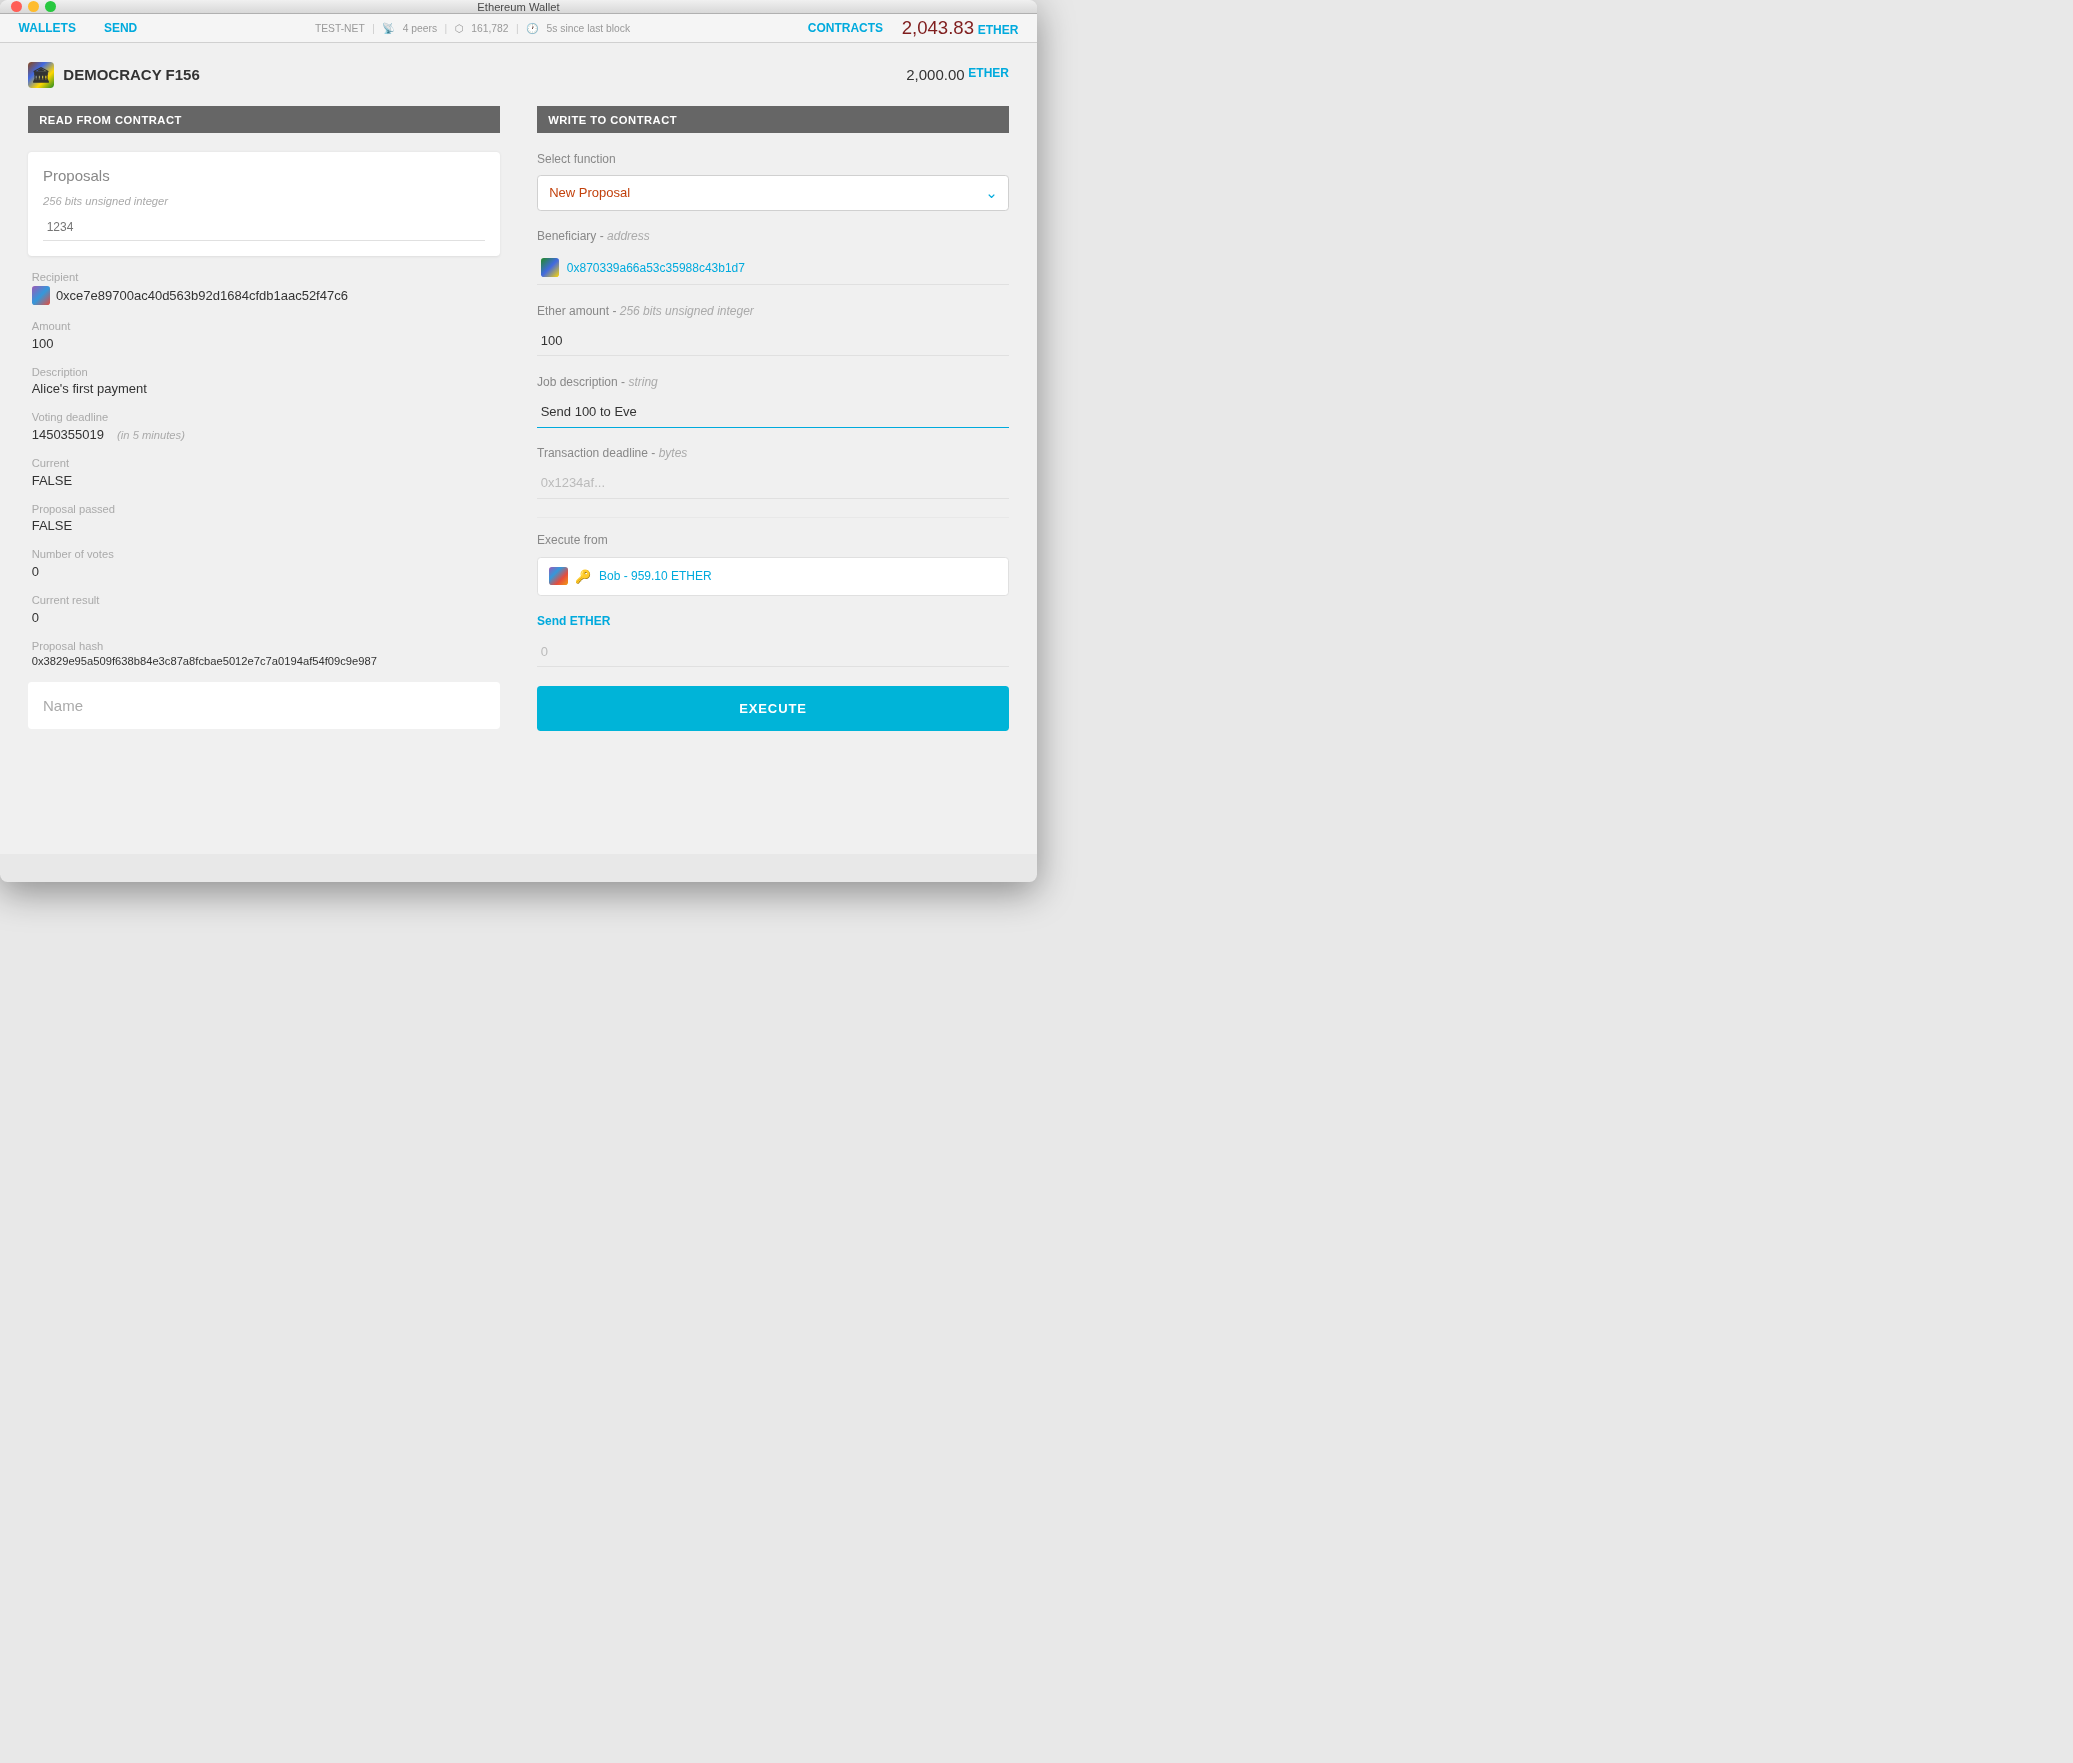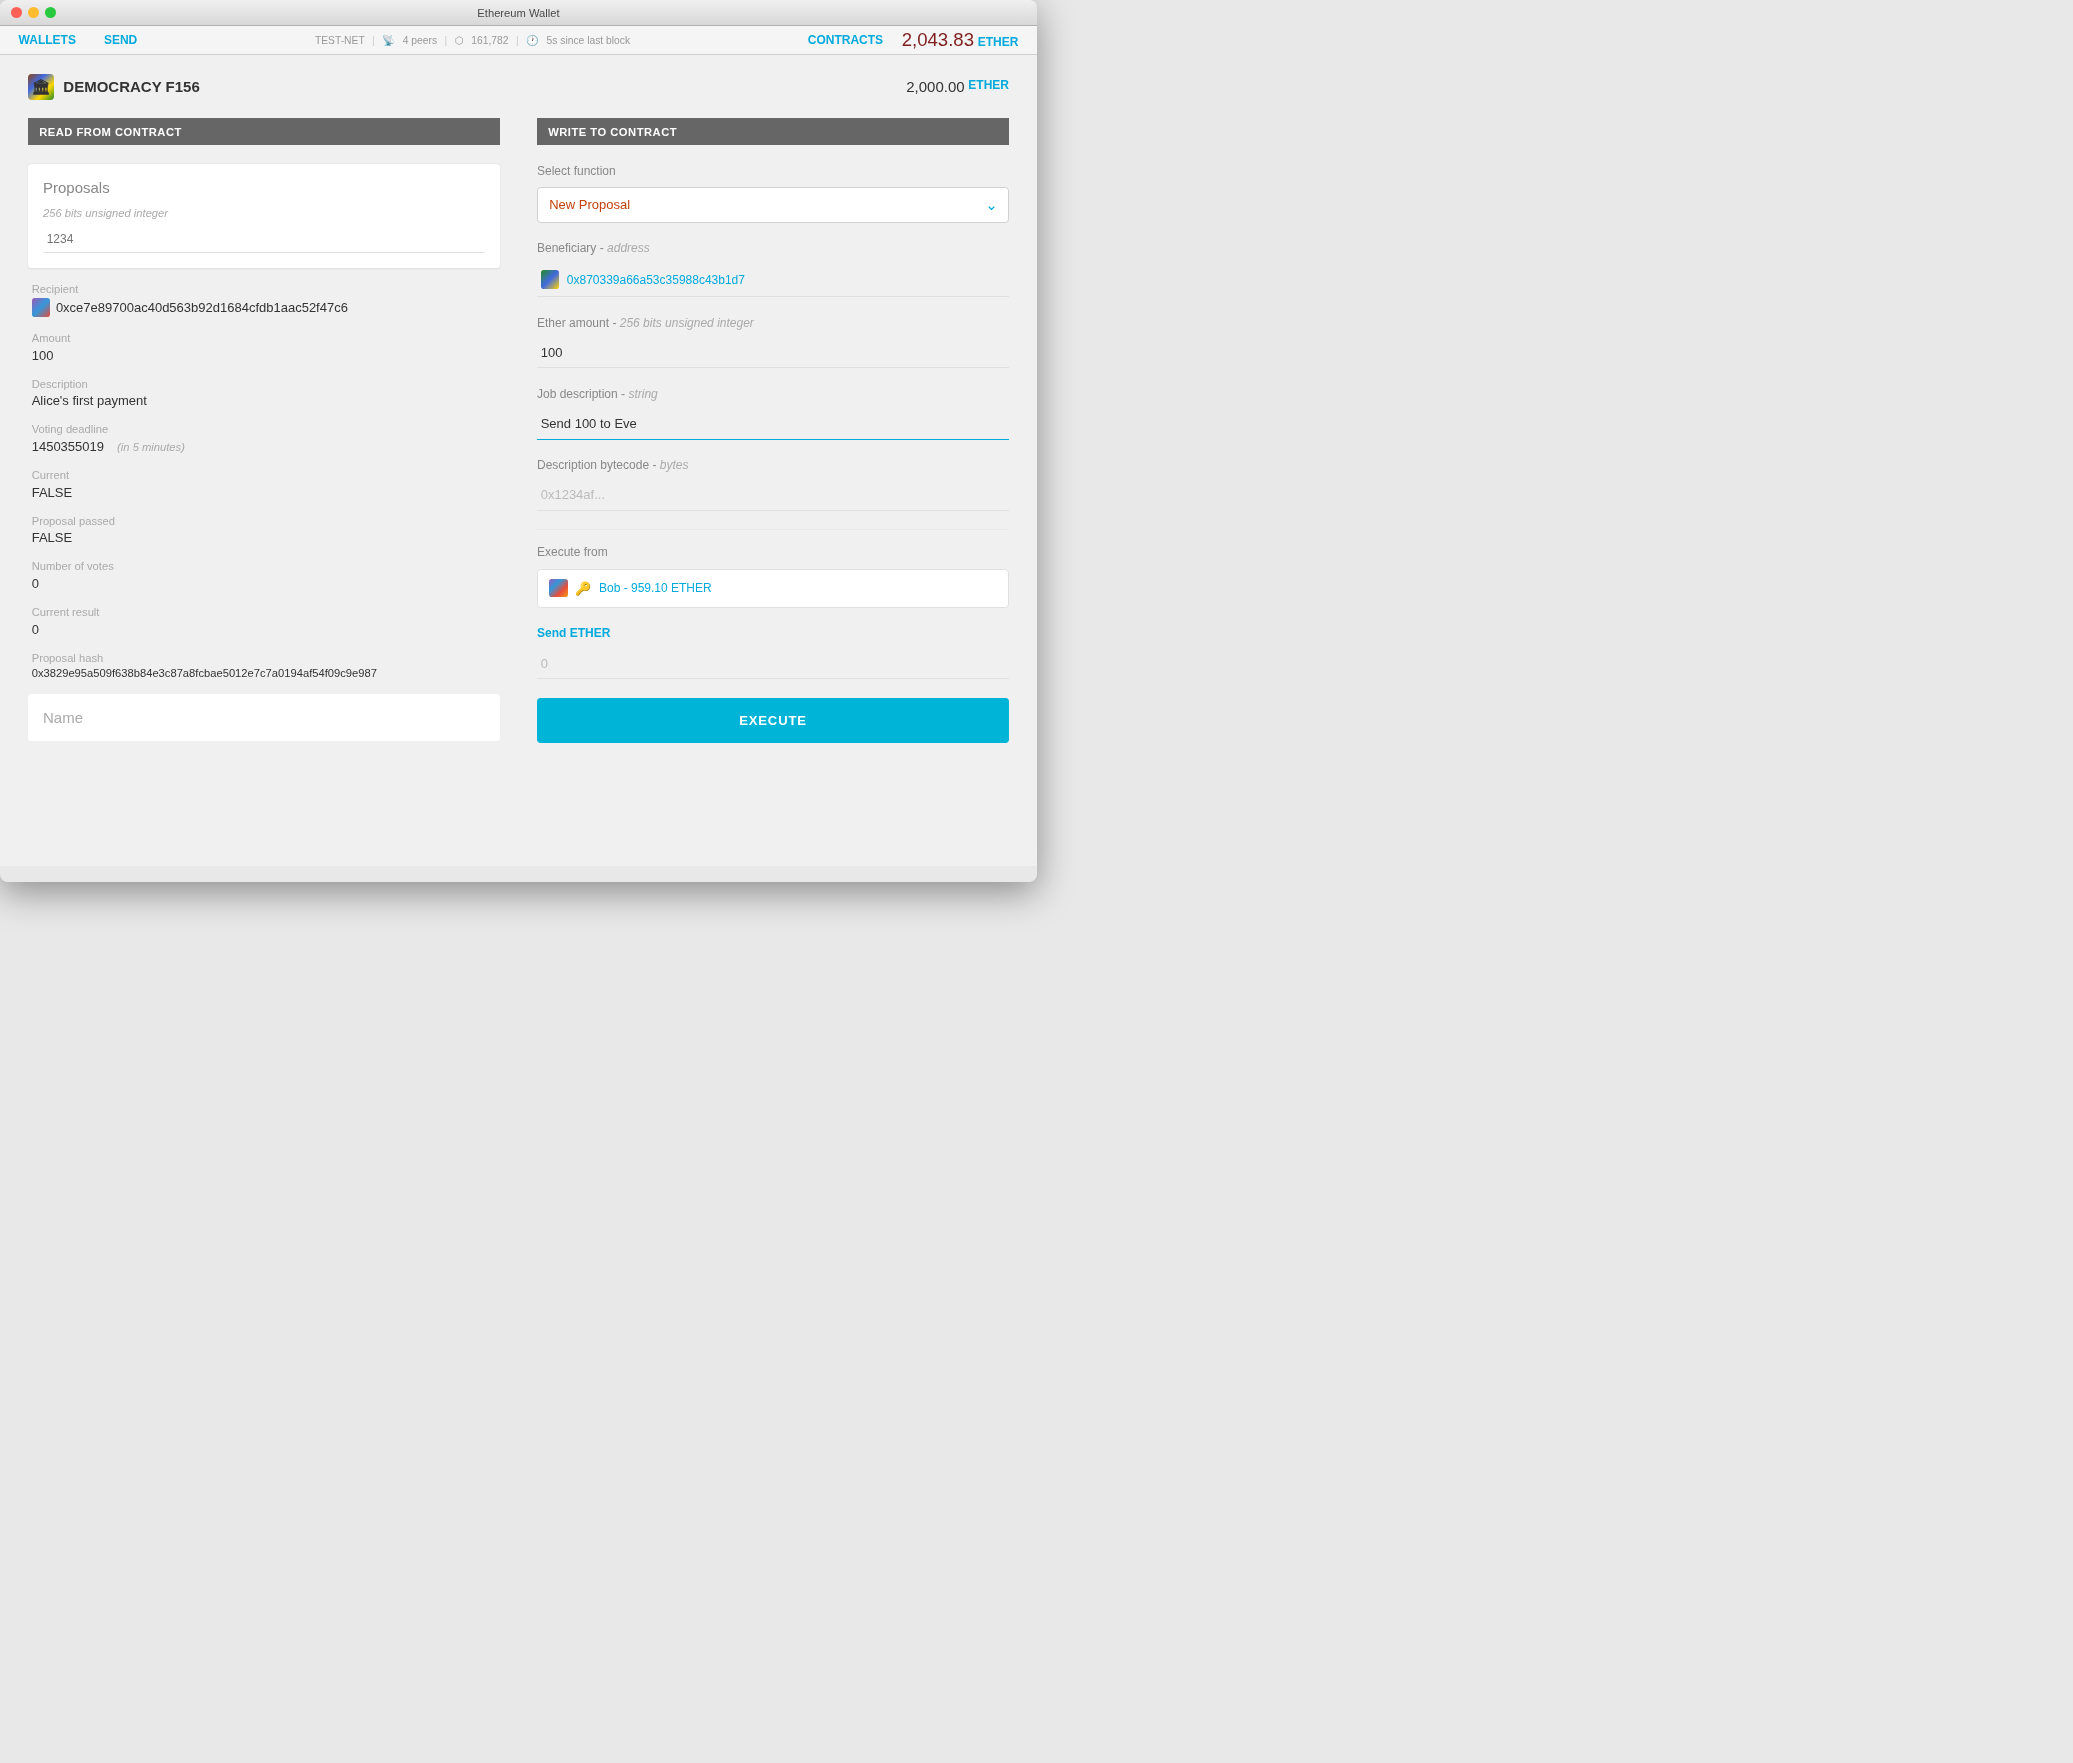--- a/index.html
+++ b/index.html
@@ -7,21 +7,21 @@
       font-family: -apple-system, BlinkMacSystemFont, 'Helvetica Neue', Arial, sans-serif;
       background: #e8e8e8;
       width: 1037px;
       min-height: 882px;
       border-radius: 7.5px;
       overflow: hidden;
       box-shadow: 0 9.3px 37px rgba(0,0,0,0.4);
     }
     .title-bar {
       background: linear-gradient(180deg, #f0f0f0 0%, #d8d8d8 100%);
-      height: 26px;
+      height: 14px;
       display: flex;
       align-items: center;
       justify-content: center;
       position: relative;
       border-radius: 7.5px 7.5px 0 0;
       border-bottom: 0.9px solid #b0b0b0;
     }
     .title-bar-buttons {
       position: absolute;
       left: 11.2px;
@@ -466,21 +466,21 @@
           <span>Job description</span> - <em>string</em>
         </div>
         <div class="field-row field-input-blue">
           <input class="field-input" type="text" style="border-bottom: none;" value="Send 100 to Eve">
         </div>
       </div>
 
       
       <div class="field-group">
         <div class="field-label">
-          <span>Description bytecode</span> - <em>bytes</em>
+          <span>Transaction deadline</span> - <em>bytes</em>
         </div>
         <div class="field-row">
           <input class="field-input" type="text" placeholder="0x1234af..." style="">
         </div>
       </div>
 
       <hr class="separator">
 
       
       <div class="field-group">

